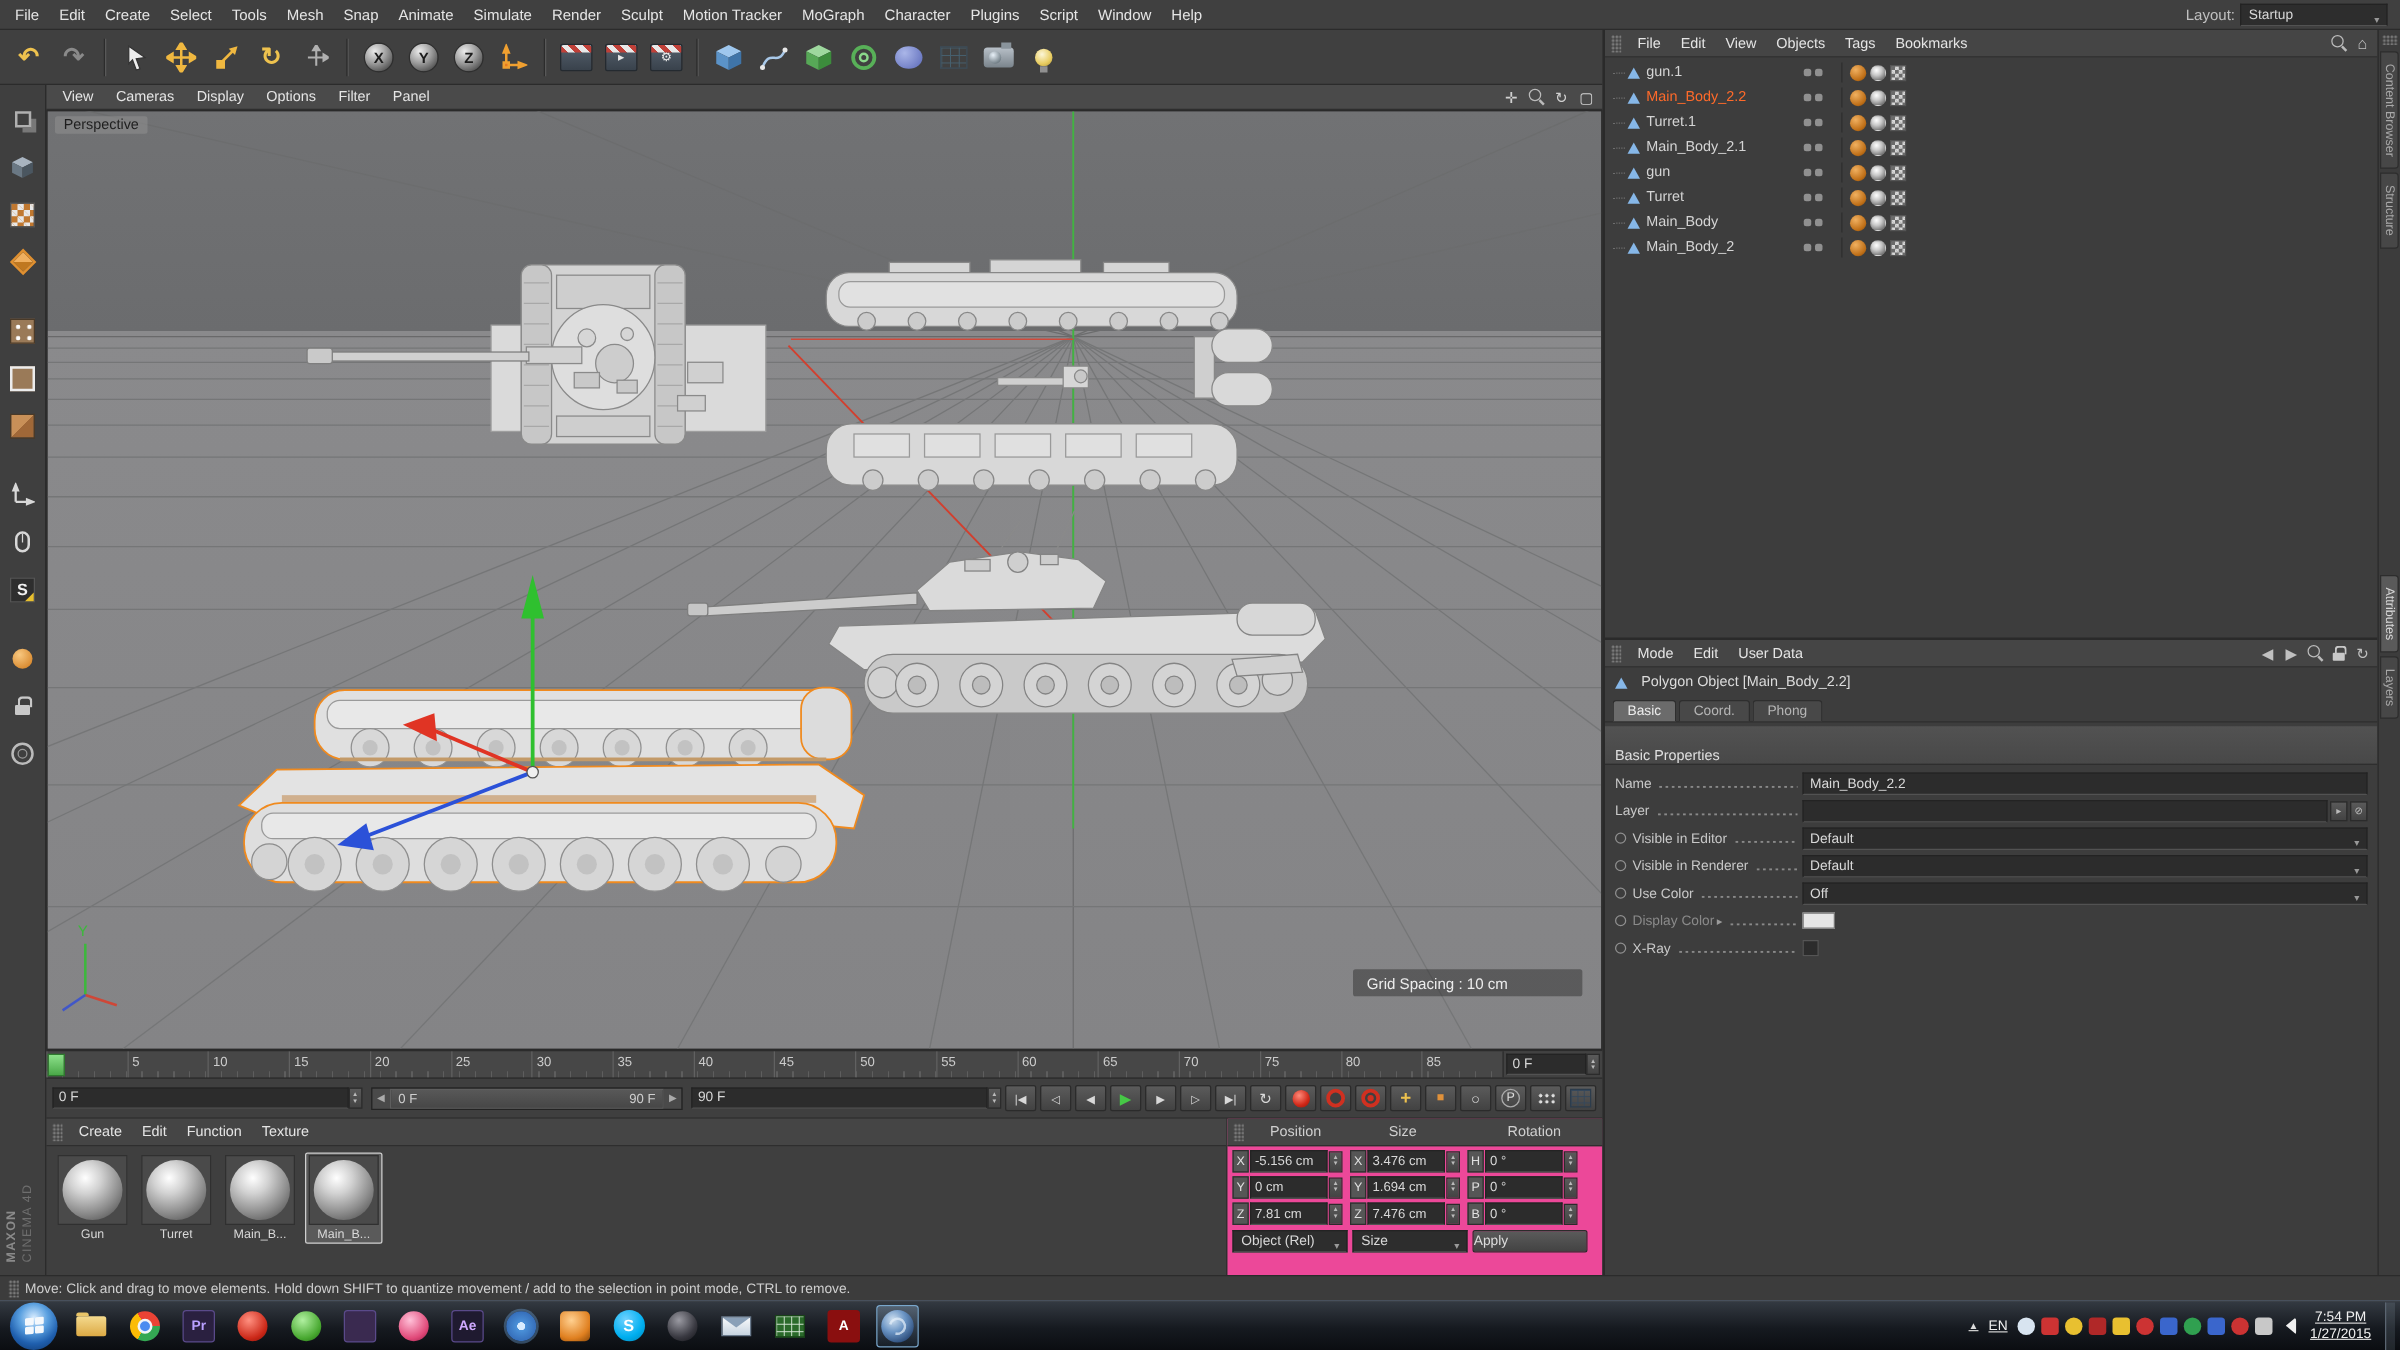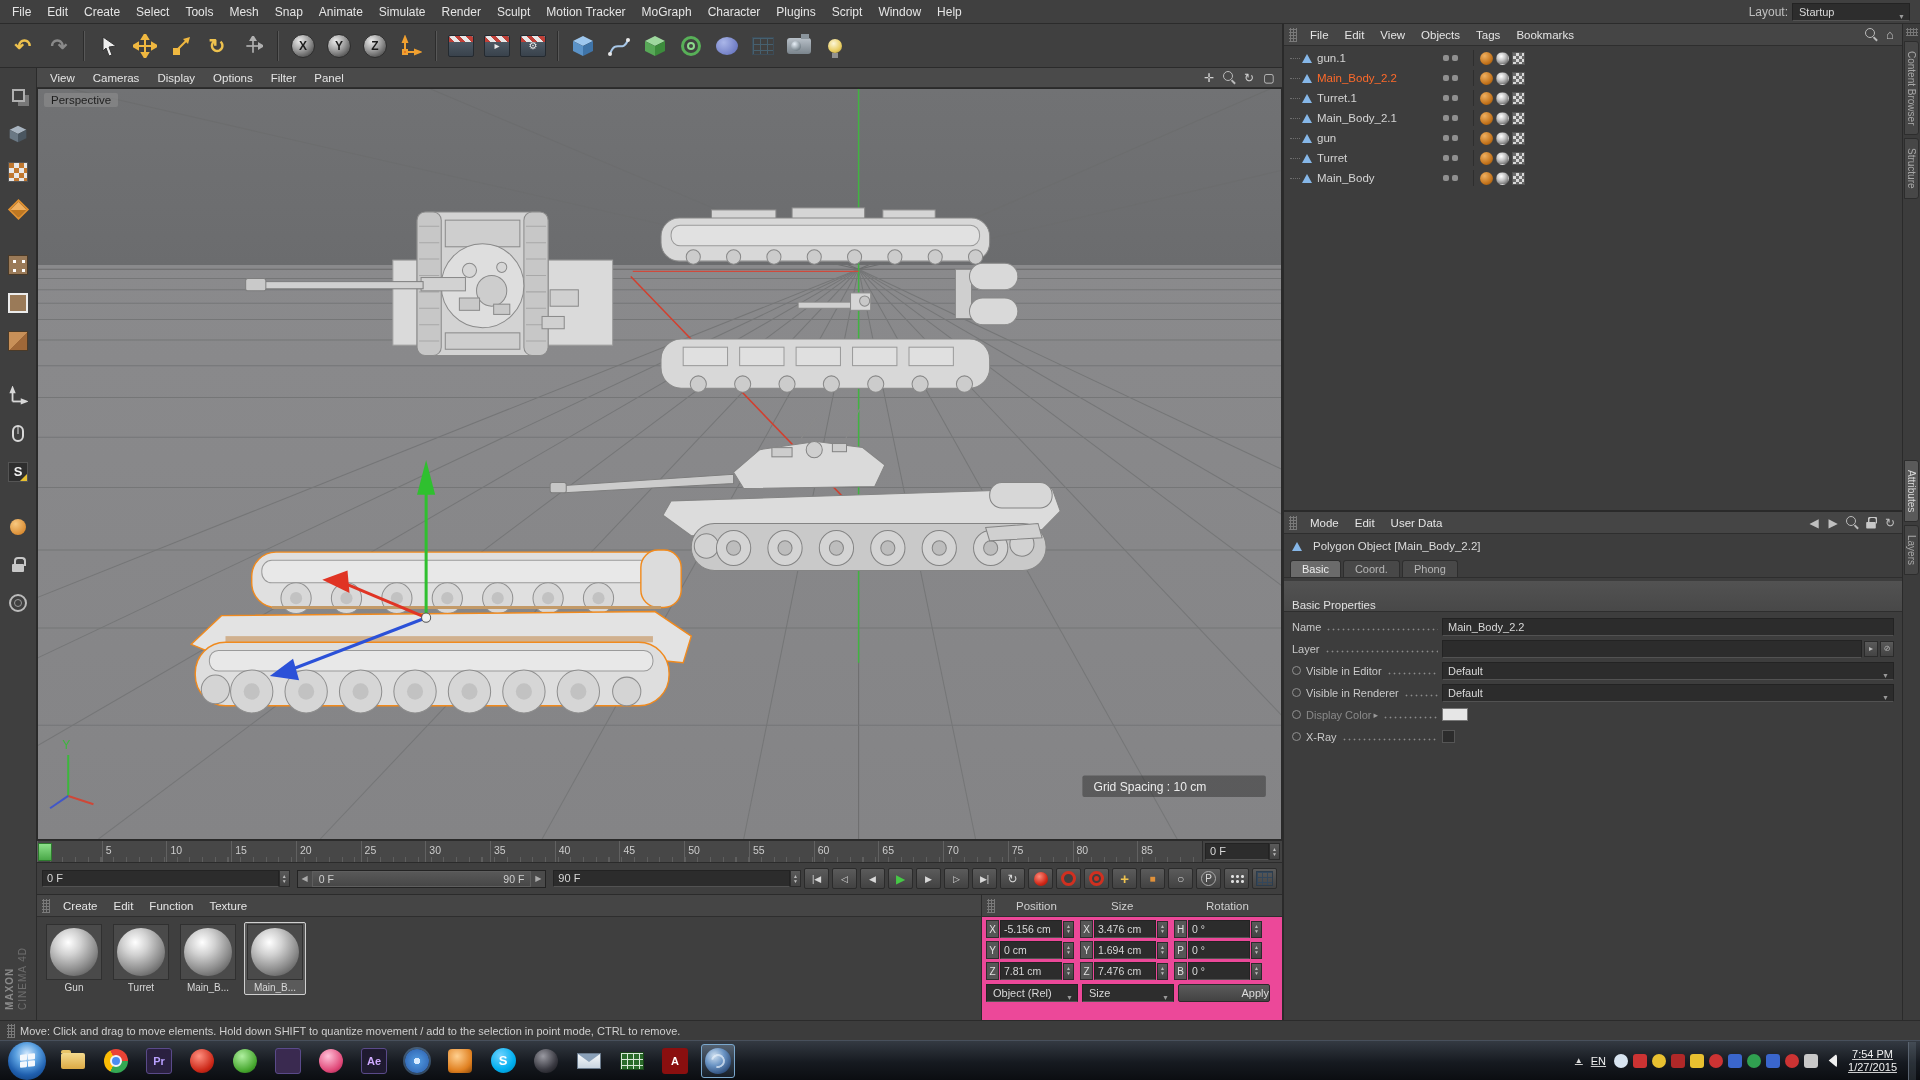--- a/index.html
+++ b/index.html
@@ -145,21 +145,21 @@
 .coords{width:300px;background:#ec4899;display:flex;flex-direction:column;}
 .coord-headers{display:flex;}
 .ch{width:95px;padding-left:16px;color:#cfcfcf;}
 .crows{padding:3px 4px 0 4px;display:flex;flex-direction:column;gap:3px;}
 .crow{display:flex;align-items:center;gap:1px;}
 .axl{width:13px;height:18px;background:#565656;color:#e0e0e0;font-size:10px;display:flex;align-items:center;justify-content:center;border:1px solid #2e2e2e;}
 .cfield{width:62px;height:18px;background:#2c2c2c;border:1px solid #232323;border-bottom-color:#525252;color:#d8d8d8;font-size:10.5px;line-height:16px;padding:0 3px;overflow:hidden;white-space:nowrap;}
 .cgap{width:4px;}
 .cbot{display:flex;gap:4px;padding:4px;}
 .cdd{width:92px;}
-.applybtn{width:92px;height:18px;background:linear-gradient(#5b5b5b,#434343);border:1px solid #2b2b2b;border-radius:2px;text-align:right;line-height:16px;font-size:11px;color:#ddd;}
+.applybtn{width:92px;height:18px;background:linear-gradient(#5b5b5b,#434343);border:1px solid #2b2b2b;border-radius:2px;text-align:left;line-height:16px;font-size:11px;color:#ddd;}
 
 
 .right-panel{width:620px;background:#3d3d3d;border-left:2px solid #2a2a2a;display:flex;flex-direction:column;flex:0 0 auto;}
 .om{height:488px;display:flex;flex-direction:column;border-bottom:2px solid #2a2a2a;}
 .om-list{flex:1;overflow:hidden;padding-top:2px;}
 .om-row{height:20px;display:flex;align-items:center;padding-left:6px;}
 .tree{width:10px;height:1px;border-bottom:1px dotted #6e6e6e;margin-right:2px;}
 .objicon{width:0;height:0;border-left:5px solid transparent;border-right:5px solid transparent;border-bottom:9px solid #86b7e8;margin-right:5px;}
 .oname{width:126px;font-size:11.5px;color:#d4d4d4;overflow:hidden;white-space:nowrap;}
 .om-row.sel .oname{color:#ff6a2a;}
@@ -951,20 +951,35 @@
                 <i></i>
                 <i></i>
               </span>
               <span class="osep"></span>
             <span class="otags">
                 <i class="tg phong"></i>
                 <i class="tg mat"></i>
                 <i class="tg uvw"></i>
               </span>
           </div>
+          <div class="om-row">
+            <span class="tree"></span>
+              <span class="objicon"></span>
+            <span class="oname">Main_Body_2</span>
+            <span class="odots">
+                <i></i>
+                <i></i>
+              </span>
+              <span class="osep"></span>
+            <span class="otags">
+                <i class="tg phong"></i>
+                <i class="tg mat"></i>
+                <i class="tg uvw"></i>
+              </span>
+          </div>
         </div>
       </div>
 
       <div class="attrs">
         <div class="panel-menu">
           <span class="grip"></span>
           <div class="pm-items">
 
           <span class="mi">Mode</span>
               <span class="mi">Edit</span>
@@ -1018,20 +1033,28 @@
               </span>
             <span class="afield addfield">Default</span>
           </div>
           <div class="arow">
             <span class="alabel">
                 <i class="kf"></i>
                 <span>Visible in Renderer</span>
                 <span class="leader"></span>
               </span>
             <span class="afield addfield">Default</span>
+          </div>
+          <div class="arow">
+            <span class="alabel">
+                <i class="kf"></i>
+                <span>Use Color</span>
+                <span class="leader"></span>
+              </span>
+            <span class="afield addfield">Off</span>
           </div>
           <div class="arow">
             <span class="alabel dim">
                 <i class="kf"></i>
                 <span>Display Color</span>
                 <span class="expander">▸</span>
                 <span class="leader"></span>
               </span>
             <span class="swatch"></span>
             <span class="sp"></span>

